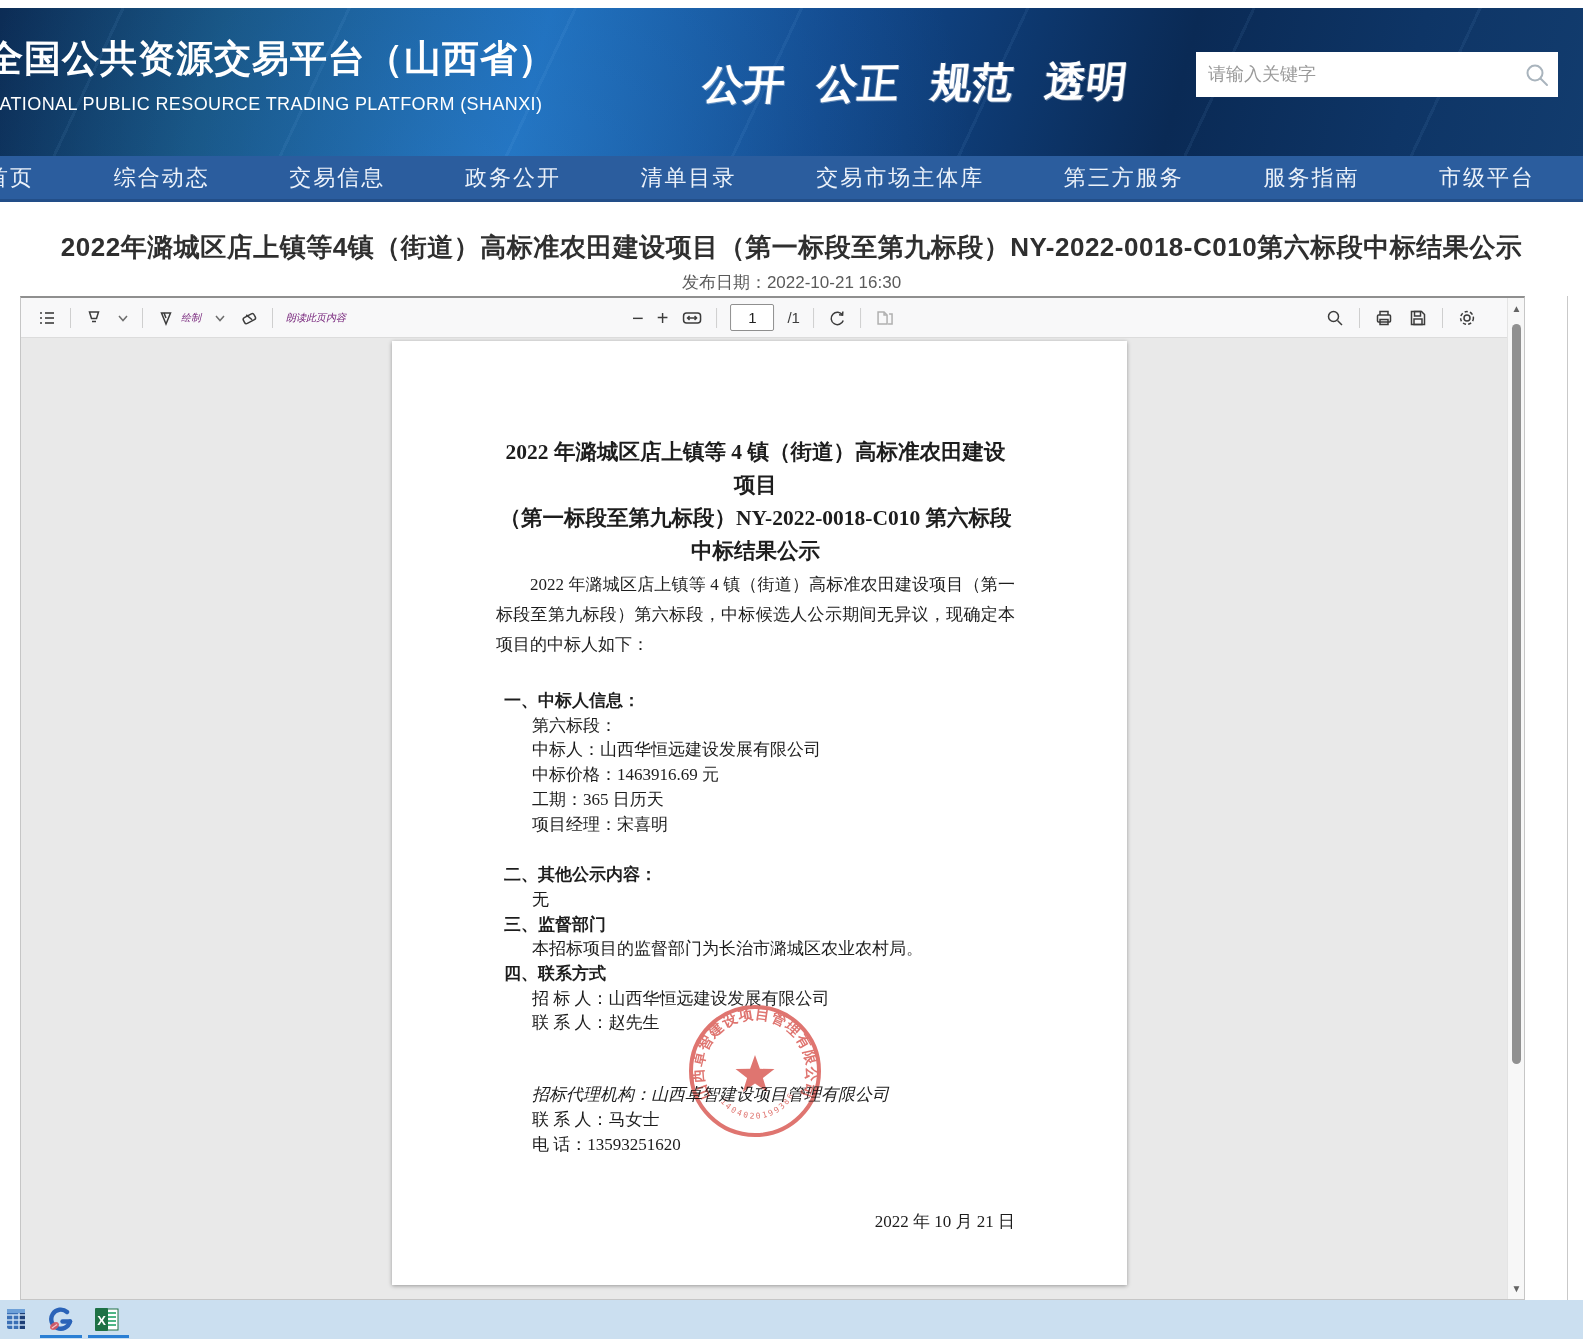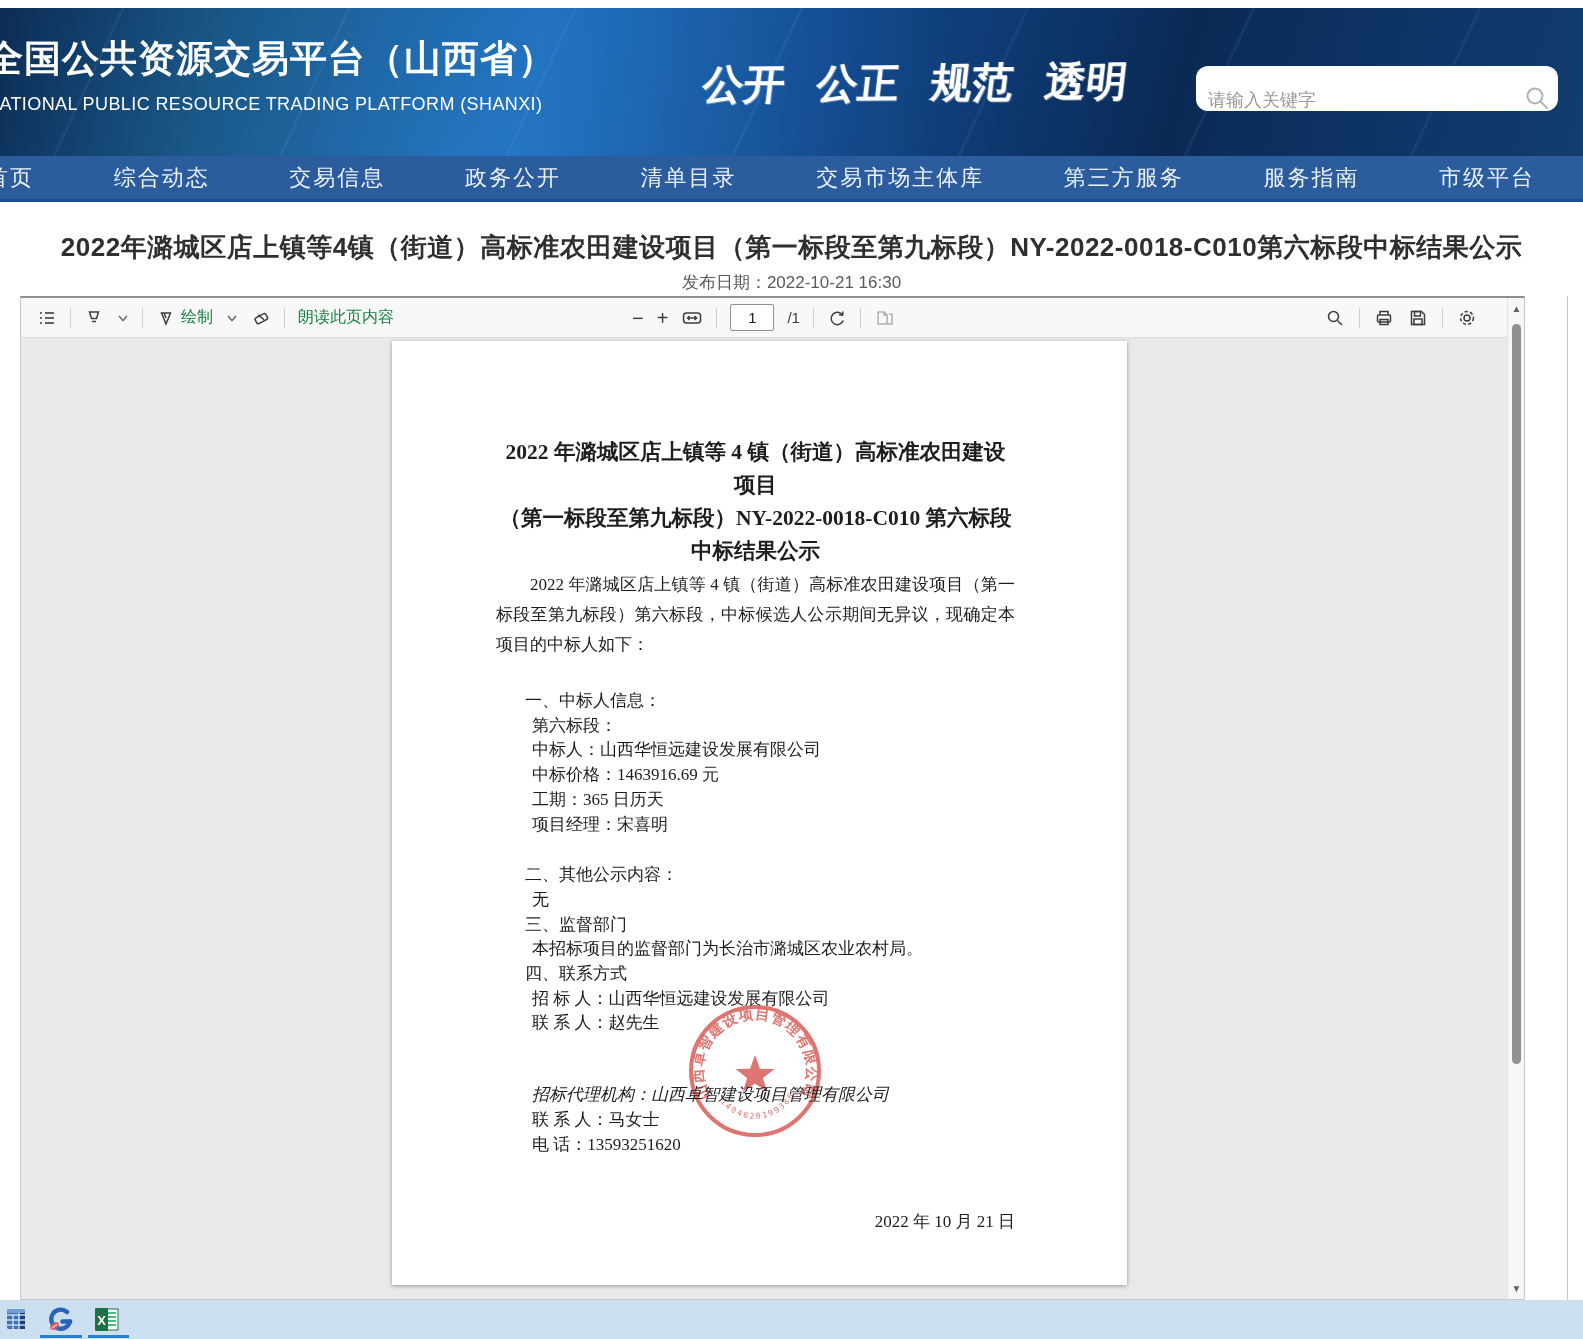--- a/index.html
+++ b/index.html
@@ -16,22 +16,22 @@
       repeating-linear-gradient(115deg, transparent 0 110px, rgba(140,200,255,.07) 110px 113px, transparent 113px 205px),
       radial-gradient(circle at 30% 120%, rgba(90,180,255,.18), transparent 45%);
     pointer-events:none; }
   .logo-block { position:absolute; left:-14px; top:26px; color:#fff; z-index:2; }
   .logo-title { font-size:37px; font-weight:bold; letter-spacing:1px; white-space:nowrap; }
   .logo-sub { font-size:18px; margin-top:10px; letter-spacing:.4px; white-space:nowrap; }
   .slogan { position:absolute; left:703px; top:48px; z-index:2; display:flex; gap:32px;
     color:#fff; font-family:"DejaVu Serif","Liberation Serif",serif; font-weight:bold;
     font-size:41px; transform:skewX(-7deg) rotate(-.5deg);
     text-shadow:1px 1px 0 rgba(255,255,255,.35), -1px 0 0 rgba(255,255,255,.2); }
-  .search-box { position:absolute; left:1196px; top:58px; width:362px; height:45px;
-    background:#fff; border-radius:12px; z-index:2; display:flex; align-items:flex-end; }
+  .search-box { position:absolute; left:1196px; top:44px; width:362px; height:45px;
+    background:#fff; border-radius:0; z-index:2; display:flex; align-items:center; }
   .search-box input { flex:1; border:none; outline:none; background:transparent;
     font-size:18px; color:#333; padding:0 12px; font-family:inherit; }
   .search-box input::placeholder { color:#9a9a9a; }
   .search-glyph { width:26px; height:26px; margin-right:8px; flex:none; }
 
   
   .main-nav { position:absolute; left:0; top:156px; width:1583px; height:46px;
     background:#2b5d9e; border-bottom:3px solid #224e88;
     display:flex; align-items:center; justify-content:space-between; padding:0 48px 0 0; }
   .nav-item { color:#ecf2fa; font-size:22px; letter-spacing:2px; white-space:nowrap; cursor:pointer; }
@@ -53,32 +53,32 @@
   .tb-center { position:absolute; left:50%; top:0; height:100%; transform:translateX(-50%);
     display:flex; align-items:center; gap:13px; }
   .tb-right { position:absolute; right:30px; top:0; height:100%; display:flex; align-items:center; gap:14px; }
   .tb-btn { display:flex; align-items:center; gap:5px; cursor:pointer; color:#3c3c3c; }
   .tb-btn svg { display:block; }
   .tb-divider { width:1px; height:20px; background:#cfcfcf; }
   .tb-glyph { font-size:20px; line-height:1; cursor:pointer; color:#3c3c3c; }
   .page-input { width:44px; height:27px; border:1px solid #8f8f8f; border-radius:2px;
     background:#fff; text-align:center; font-size:15px; color:#222; font-family:inherit; }
   .page-total { color:#3c3c3c; }
-  .tb-label { font-size:16px; color:#15803d; }
+  .tb-label { font-size:10px; color:#701a75;font-style:italic; }
   .dim { color:#b0b0b0; }
 
   .pdf-canvas { flex:1; position:relative; background:#e9e9e9; overflow:hidden; }
   .doc-page { position:absolute; left:371px; top:3px; width:735px; height:944px; background:#fff;
     box-shadow:0 1px 4px rgba(0,0,0,.35);
     font-family:"Liberation Serif","DejaVu Serif",serif; color:#1d1d1d;
     padding:95px 112px 0 104px; font-size:17px; }
   .doc-title-line { text-align:center; font-weight:bold; font-size:21.5px; line-height:33px;
     font-family:"Liberation Serif","DejaVu Serif",serif; }
   .doc-intro { margin-top:2px; line-height:30px; text-indent:2em; text-align:justify; }
-  .doc-h { font-weight:normal; margin-left:29px; line-height:24.7px; }
+  .doc-h { font-weight:bold; margin-left:8px; line-height:24.7px; }
   .doc-line { margin-left:36px; line-height:24.7px; }
   .mt-sec1 { margin-top:29px; }
   .mt-sec2 { margin-top:26px; }
   .agency-block { margin-top:47px;font-style:italic; }
   .doc-date { margin-top:53px; text-align:right; line-height:24.7px; }
 
   .stamp { position:absolute; left:288px; top:655px; width:150px; height:150px;
     opacity:.82; mix-blend-mode:multiply; pointer-events:none; }
 
   

